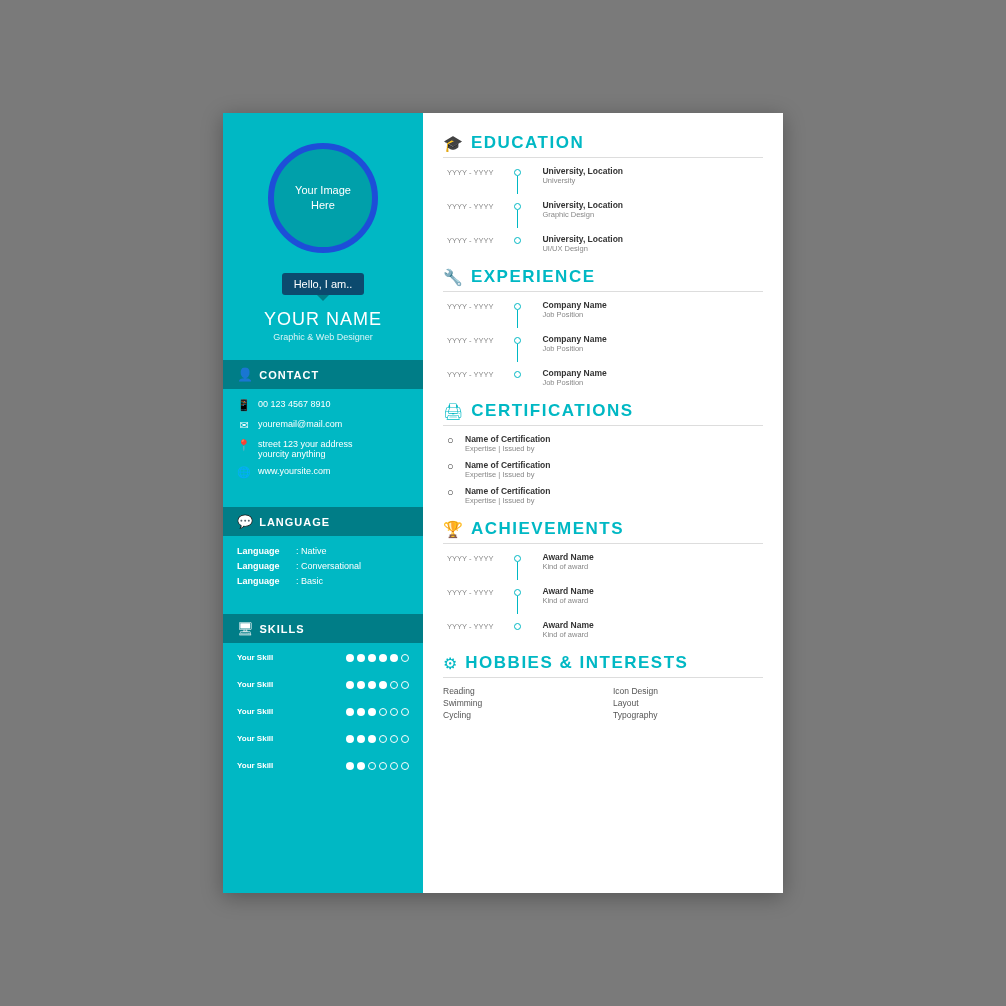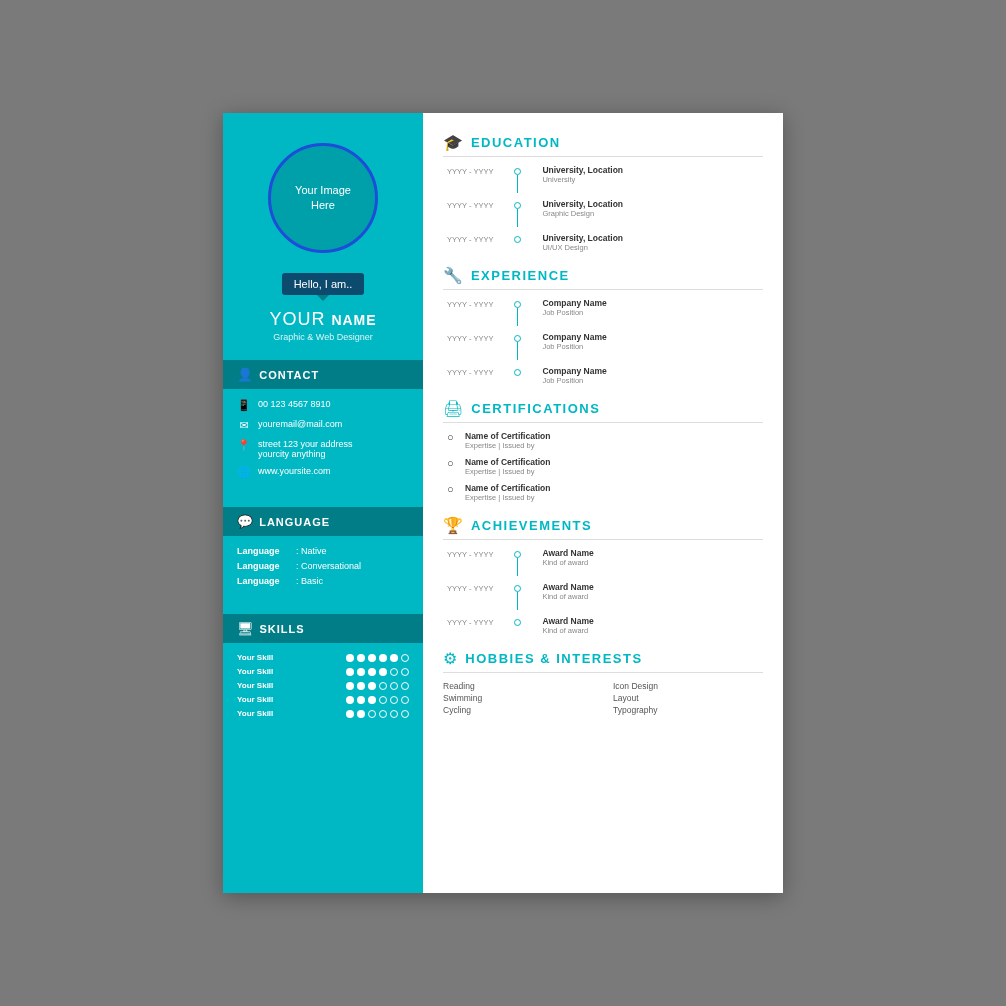--- a/index.html
+++ b/index.html
@@ -26,21 +26,21 @@
       display: flex;
       flex-direction: column;
       align-items: center;
       padding-bottom: 20px;
     }
     .photo-area {
       margin-top: 30px;
       width: 110px;
       height: 110px;
       border-radius: 50%;
-      border: 3px solid #1d4ed8;
+      border: 6px solid #1d4ed8;
       display: flex;
       align-items: center;
       justify-content: center;
       background: #00a0aa;
     }
     .photo-text {
       color: white;
       font-size: 11px;
       text-align: center;
       line-height: 1.4;
@@ -69,22 +69,22 @@
       text-align: center;
     }
     .name-your {
       color: white;
       font-size: 18px;
       font-weight: 300;
       letter-spacing: 1px;
     }
     .name-bold {
       color: white;
-      font-size: 14px;
-      font-weight: 700;
+      font-size: 18px;
+      font-weight: 400;
       letter-spacing: 1px;
     }
     .name-title {
       color: rgba(255,255,255,0.85);
       font-size: 9px;
       margin-top: 2px;
     }
     
     .left-section-header {
       width: 100%;
@@ -138,21 +138,21 @@
       font-weight: 700;
       gap: 4px;
     }
     .lang-label { min-width: 55px; font-weight: 700; }
     .lang-value { font-weight: 400; }
     .skills-items {
       width: 100%;
       padding: 10px 14px;
       display: flex;
       flex-direction: column;
-      gap: 5px;
+      gap: 18px;
     }
     .skill-row {
       display: flex;
       align-items: center;
       justify-content: space-between;
       gap: 6px;
     }
     .skill-name {
       color: white;
       font-size: 8px;
@@ -188,21 +188,21 @@
       align-items: center;
       gap: 8px;
       margin-bottom: 4px;
     }
     .right-section-icon {
       color: #00b8c4;
       font-size: 16px;
     }
     .right-section-title {
       color: #00b8c4;
-      font-size: 13px;
+      font-size: 17px;
       font-weight: 700;
       letter-spacing: 1.5px;
     }
     .right-section-divider {
       height: 1px;
       background: #ddd;
       margin-bottom: 8px;
     }
     
     .timeline-items {

